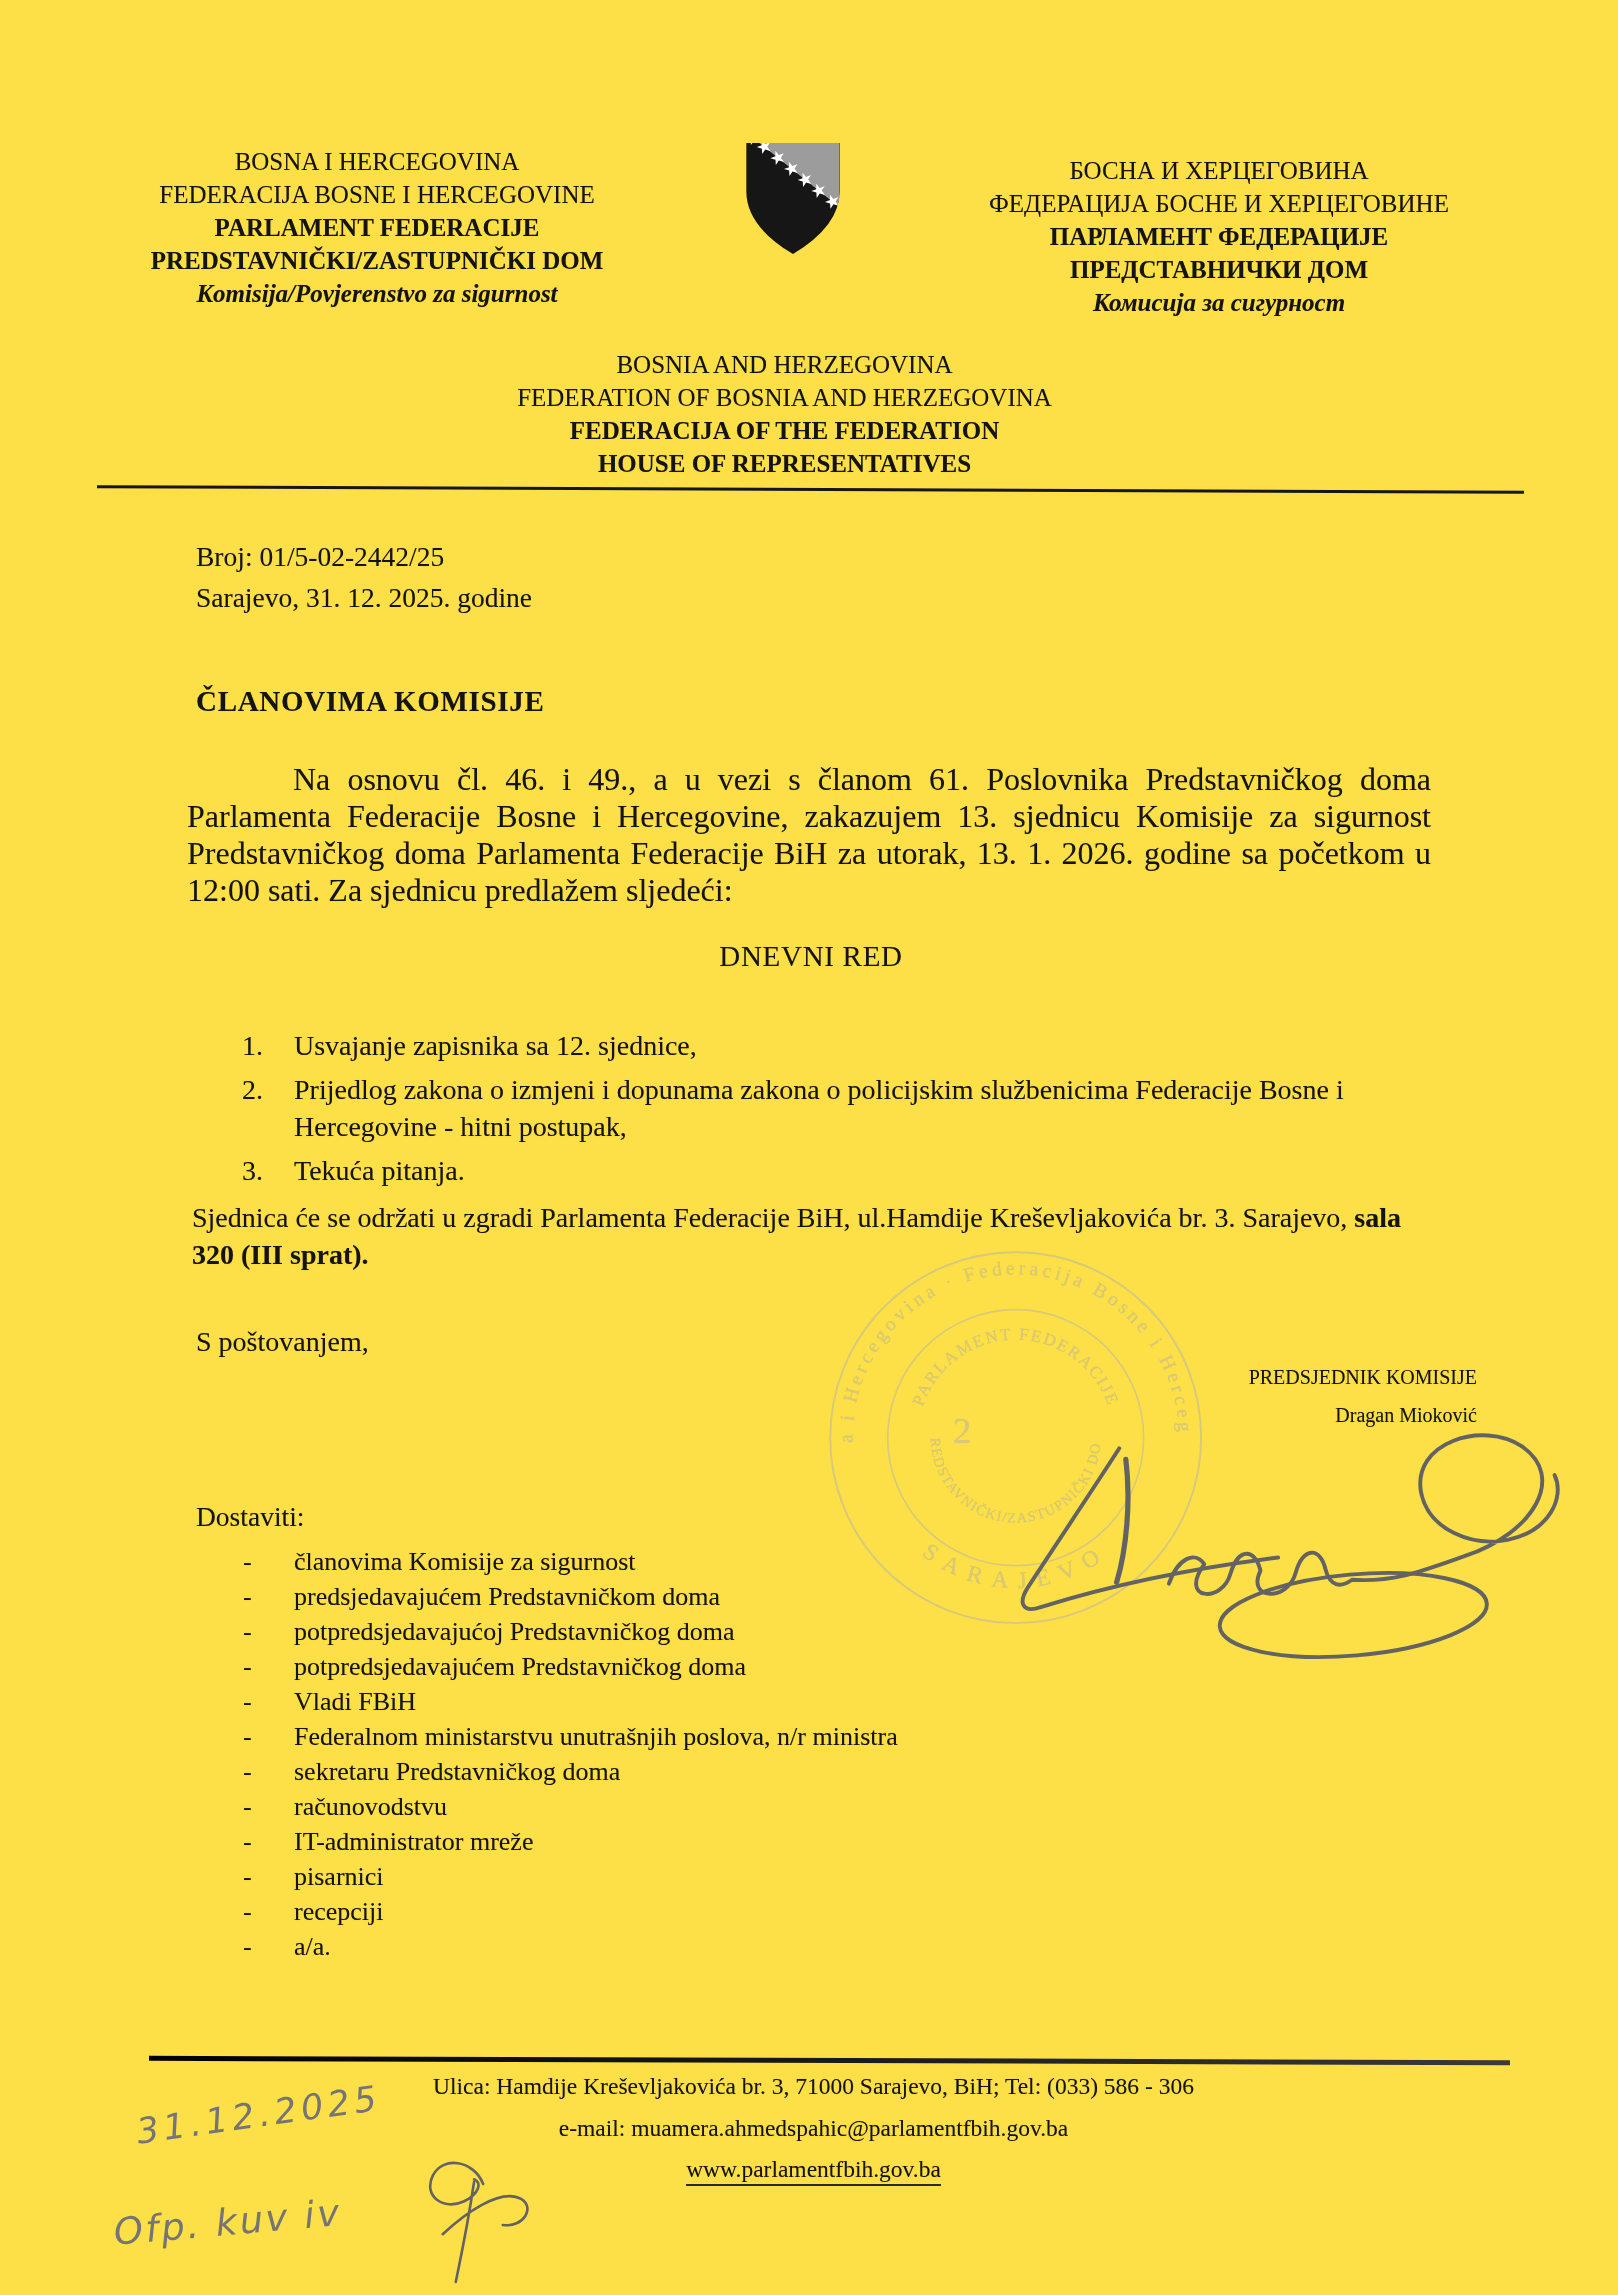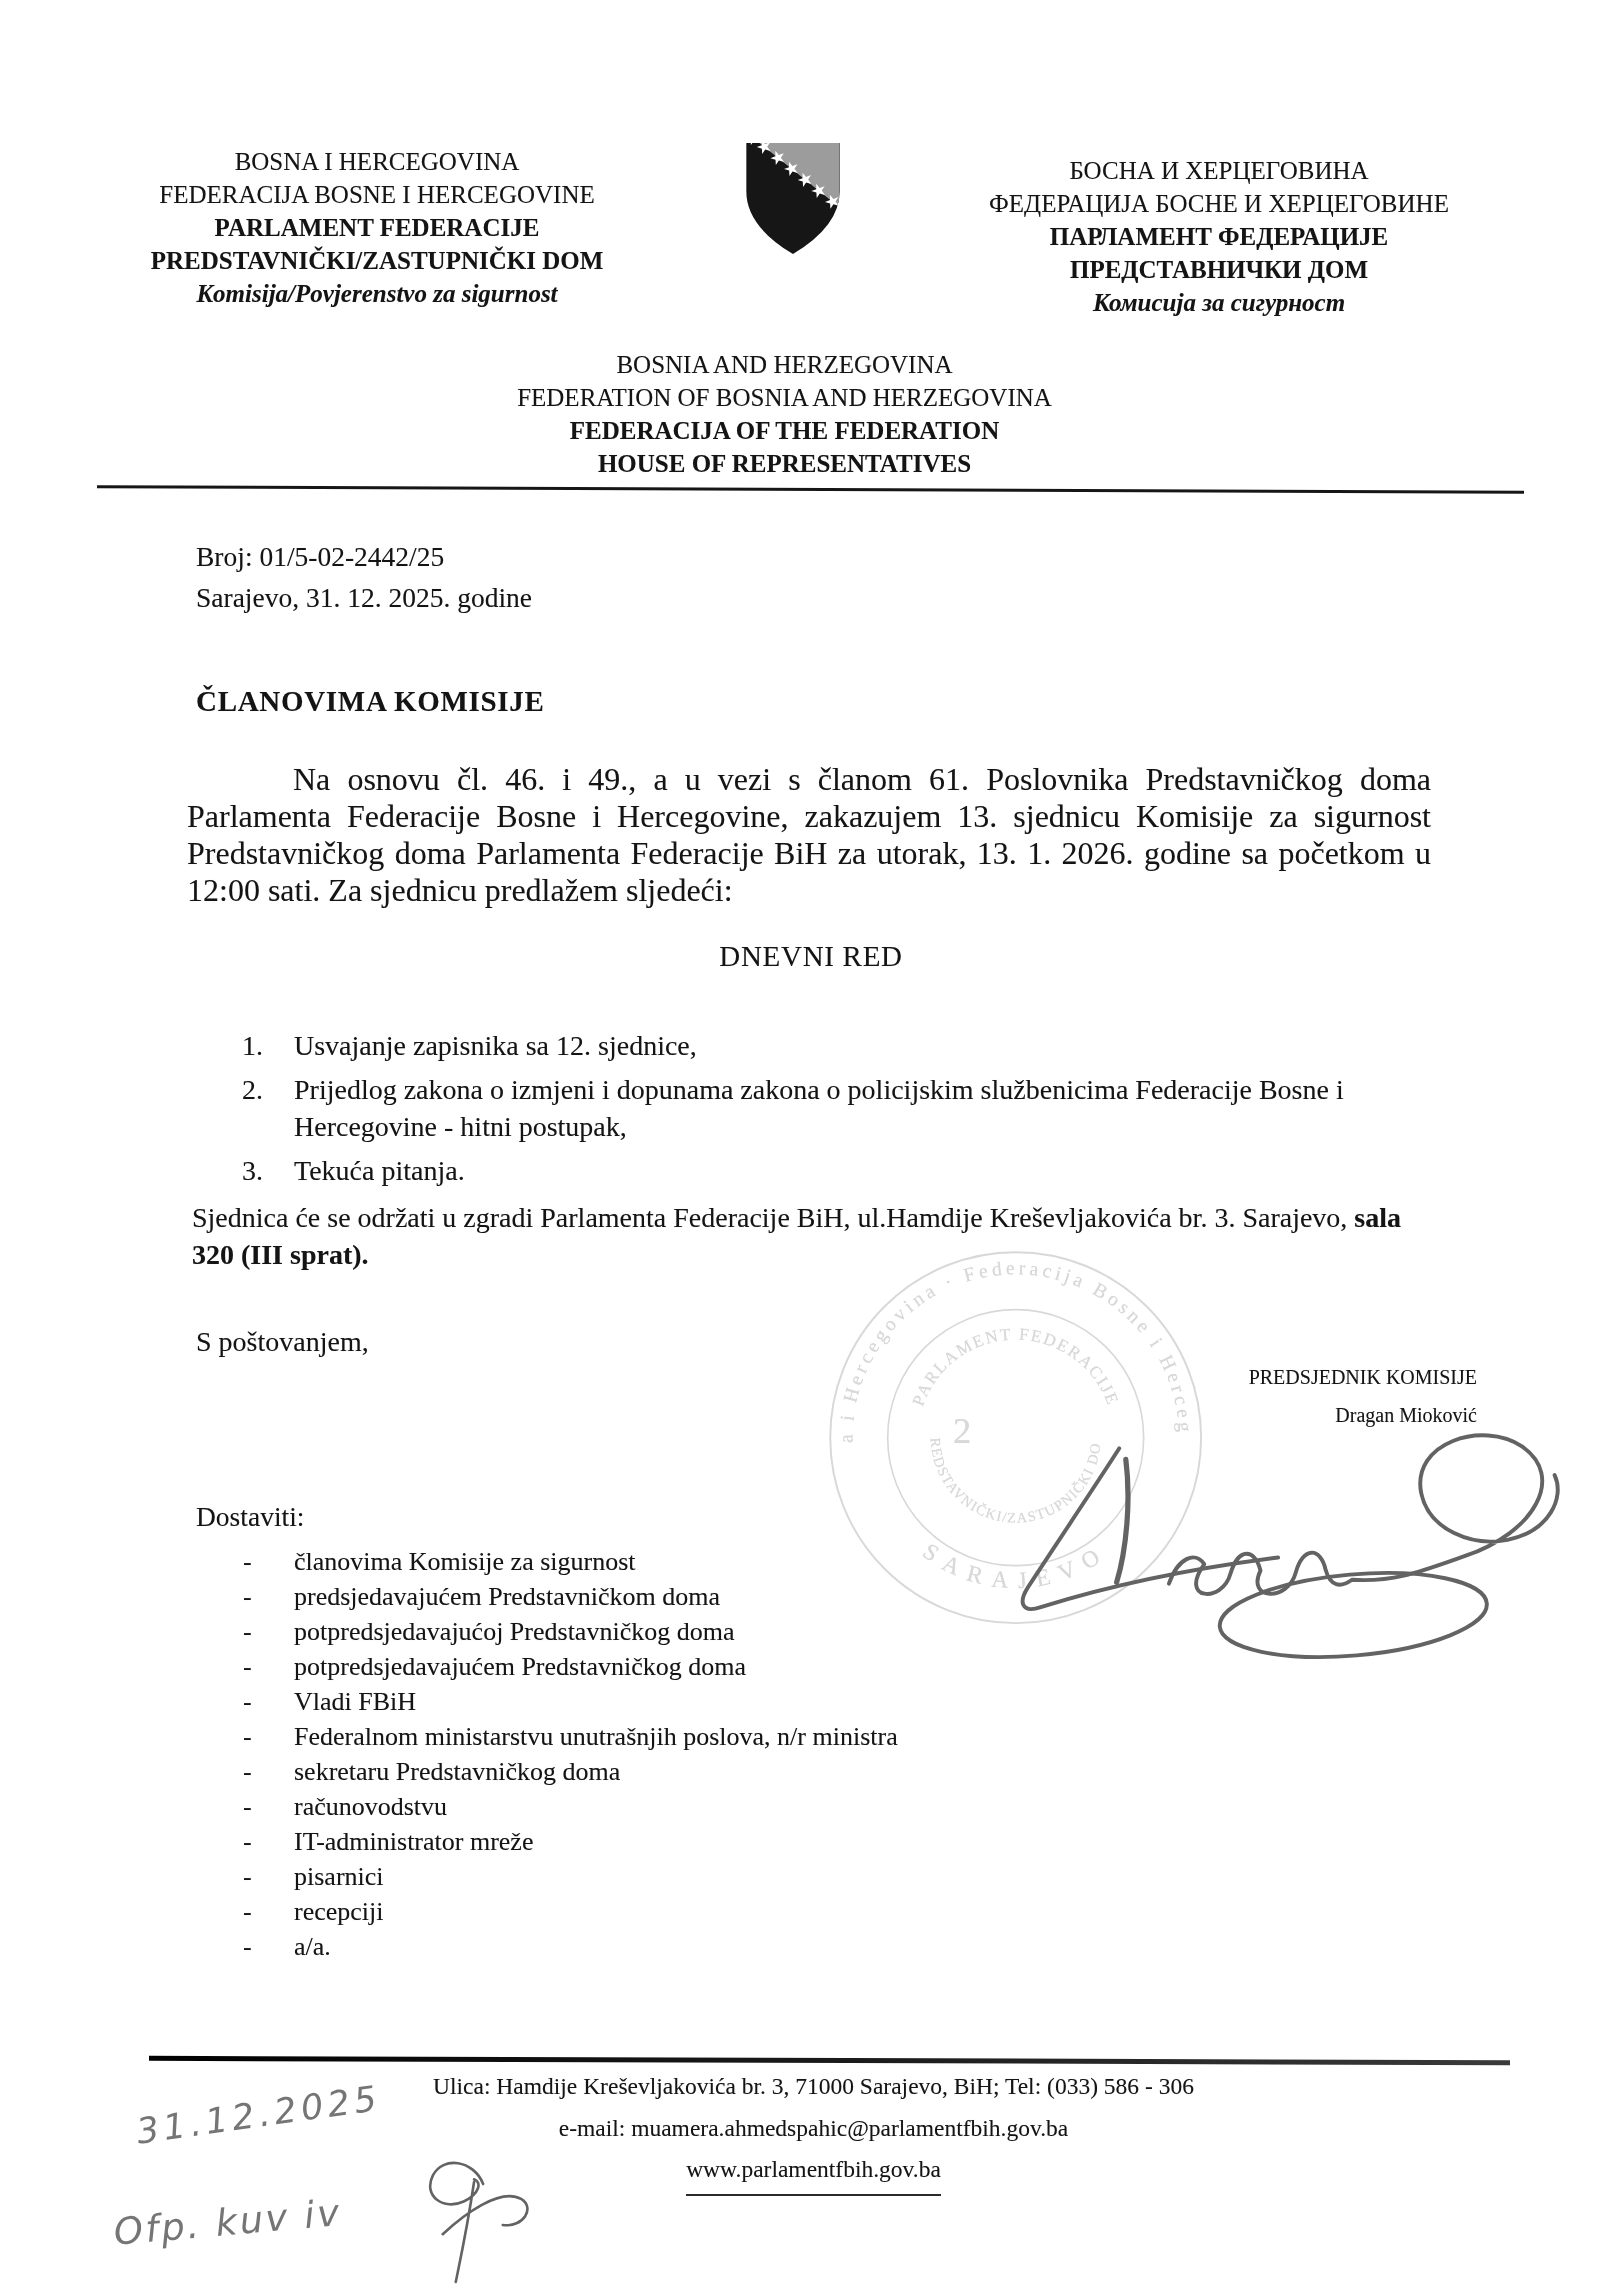--- a/index.html
+++ b/index.html
@@ -1,19 +1,19 @@
 <!DOCTYPE html>
 <html style="font-size:10.5px"><head>
 <meta charset="utf-8">
 <style>
   html,body{margin:0;padding:0;background:#d9d9d9;}
   .page{
     position:relative;
     width:1618px;height:2295px;
-    background:#ffffff;
+    background:#fde047;
     overflow:hidden;
     font-family:"Liberation Serif","DejaVu Serif",serif;
     color:#141414;
     text-shadow:0 0 0.7px rgba(20,20,20,.28);
   }
   .abs{position:absolute;}
   
   .hblock{position:absolute;text-align:center;font-size:25px;line-height:33px;white-space:nowrap;}
   .hline{display:block;}
   .hline.b{font-weight:bold;}
@@ -48,21 +48,21 @@
   
   #dist-label{left:196px;top:1501px;font-size:27.5px;}
   #dist-list{left:196px;top:1544px;width:1111px;font-size:26px;}
   .dist-row{position:relative;padding-left:98px;line-height:35px;}
   .dist-dash{position:absolute;left:47px;top:0;}
   
   #footer-line{left:149px;top:2058px;width:1361px;height:4.6px;
     background:linear-gradient(90deg,#000 0%,#1d1d1d 55%,#3a3a3a 100%);transform:rotate(0.18deg);}
   #footer{left:183px;top:2073px;width:1261px;text-align:center;font-size:23.5px;}
   #footer .fline{display:block;margin-bottom:15.7px;line-height:26px;}
-  #footer .weblink{display:inline-block;border-bottom:2px solid #2a2a2a;padding-bottom:12px;}
+  #footer .weblink{display:inline-block;border-bottom:2px solid #2a2a2a;padding-bottom:2px;}
   
   .hand{font-family:"DejaVu Sans",sans-serif;font-style:italic;color:#757575;text-shadow:none;}
   #hw-date{left:134px;top:2112px;font-size:35px;letter-spacing:4.6px;transform:rotate(-8deg);transform-origin:left top;}
   #hw-note{left:112px;top:2211px;font-size:37px;letter-spacing:2.6px;transform:rotate(-5deg);transform-origin:left top;}
   #hw-scribble{left:346px;top:2148px;width:196px;height:145px;}
 </style>
 </head>
 <body>
 
 <div class="page">

